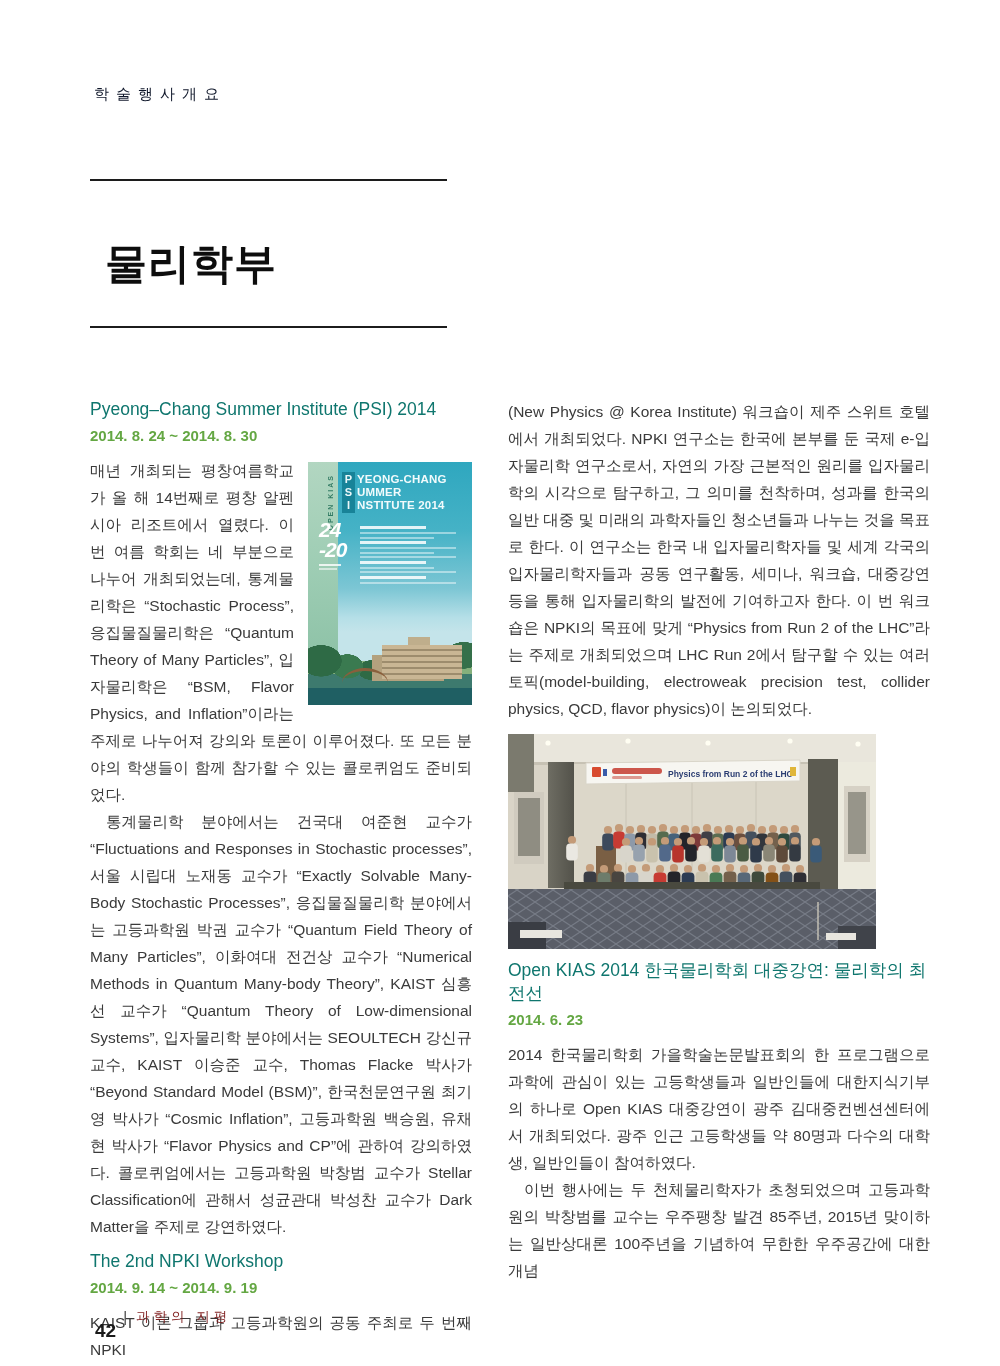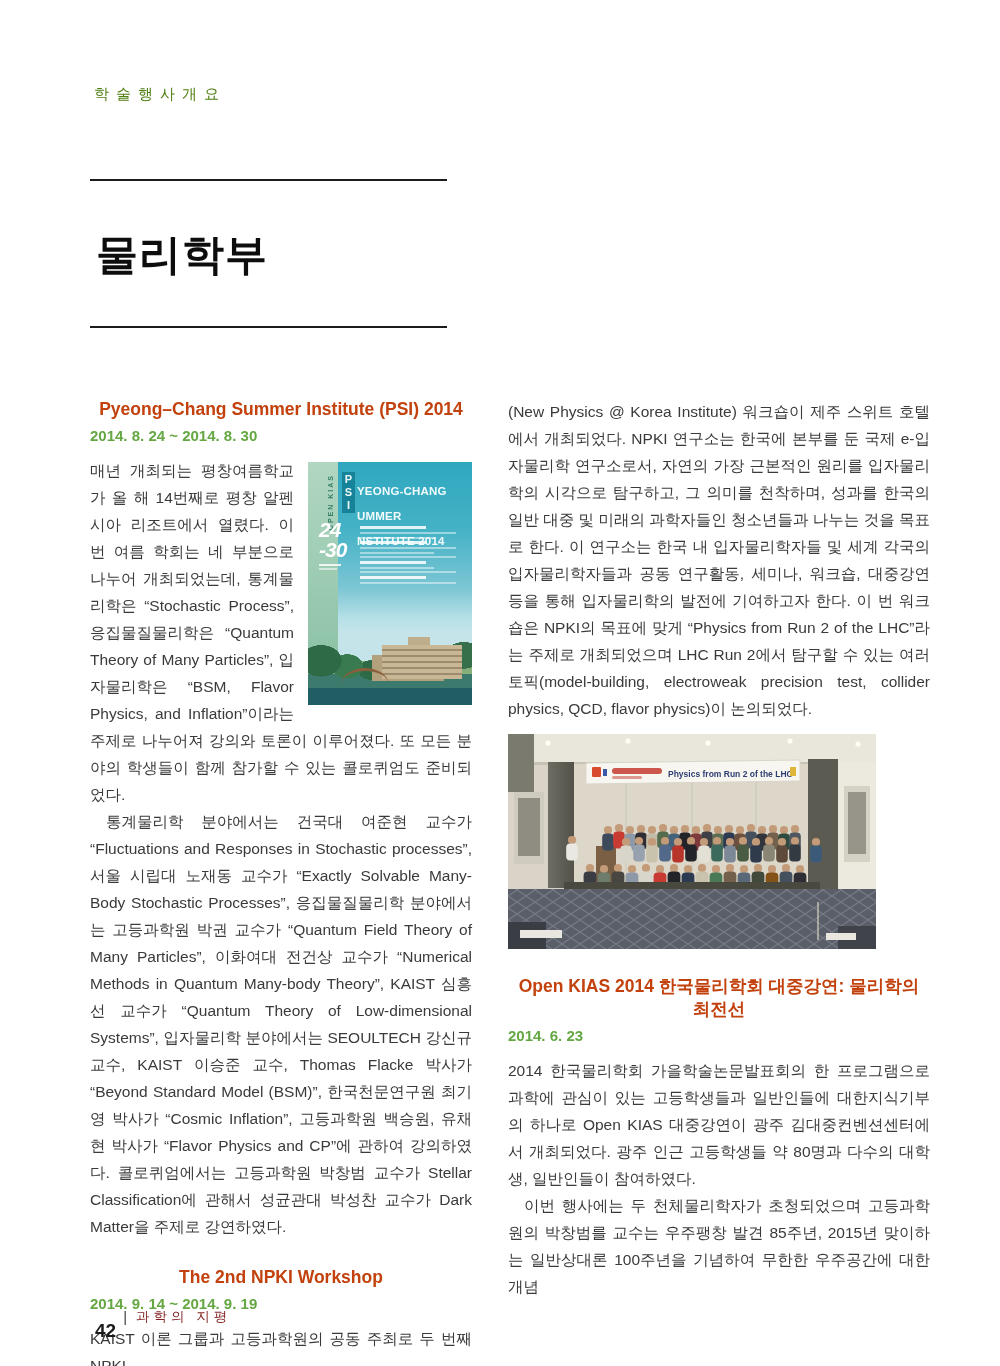--- a/index.html
+++ b/index.html
@@ -2,38 +2,38 @@
 <html><head>
 <meta charset="utf-8">
 <style>
   html,body { margin:0; padding:0; background:#ffffff; }
   .page {
     position:relative; width:1000px; height:1366px; background:#ffffff;
     font-family:"Liberation Sans","DejaVu Sans",sans-serif; overflow:hidden;
   }
   .eyebrow {
     position:absolute; left:94px; top:85px;
-    font-size:15px; letter-spacing:7px; color:#4d7c0f; font-weight:500;
+    font-size:15px; letter-spacing:7px; color:#0f172a; font-weight:500;
   }
   .rule { position:absolute; left:90px; width:357px; height:2px; background:#1c1c1c; }
   .rule-top { top:179px; }
   .rule-bottom { top:326px; }
   .page-title {
-    position:absolute; left:89px; top:220px; margin:7px;
+    position:absolute; left:89px; top:220px; margin:16px;
     font-size:42px; font-weight:bold; color:#0d0d0d; letter-spacing:1px;
   }
   .col { position:absolute; top:398px; color:#3a3a3a; }
   .col-left  { left:90px;  width:382px; }
   .col-right { left:508px; width:422px; }
 
   .sec-heading {
-    margin:0 0 6px 0; color:#c2410c; font-weight:700;
-    font-size:17.5px; line-height:23px;text-align:center;
-  }
-  .mt-sec { margin-top:26px; }
+    margin:0 0 6px 0; color:#0f766e; font-weight:400;
+    font-size:17.5px; line-height:23px;
+  }
+  .mt-sec { margin-top:10px; }
   .sec-date {
     margin:0 0 13px 0; color:#64a743; font-weight:bold; font-size:15px;
   }
   .body-p {
     margin:0; font-size:15.5px; line-height:27px; text-align:justify;
     word-break:normal; overflow-wrap:break-word;
   }
   .indent { text-indent:16px; }
   .fill-last { text-align-last:justify; }
 
@@ -60,21 +60,21 @@
     background:rgba(20,126,148,0.9); padding:1px 0;
   }
   .poster-initials span {
     display:block; color:#eaf7f9; font-size:11px; font-weight:bold;
     text-align:center; line-height:13px;
   }
   .poster-title {
     position:absolute; left:49px; top:11px; color:#f2fbfc; font-weight:bold;
     font-size:11.5px; line-height:13px; letter-spacing:0.2px; white-space:nowrap;
   }
-  .poster-title span { display:block;margin-top:12px; }
+  .poster-title span { display:block; }
   .poster-agenda { position:absolute; left:52px; top:64px; }
   .ag { margin-bottom:9px; }
   .ag i { display:block; }
   .ag .h { width:66px; height:3px; background:rgba(255,255,255,0.85); margin-bottom:3px; }
   .ag .l { width:96px; height:2px; background:rgba(255,255,255,0.45); margin-bottom:2.5px; }
   .ag .s { width:74px; height:2px; background:rgba(255,255,255,0.45); margin-bottom:2.5px; }
   .poster-photo { position:absolute; left:0; bottom:0; width:100%; height:92px; }
   .poster-photo .scene {
     position:absolute; inset:0;
     background:
@@ -122,21 +122,21 @@
 
     <h2 class="sec-heading">Pyeong–Chang Summer Institute (PSI) 2014</h2>
     <div class="sec-date">2014. 8. 24 ~ 2014. 8. 30</div>
 
     <p class="body-p">
       <span class="poster">
         <span class="poster-strip"></span>
         <span class="poster-org">OPEN KIAS</span>
         <span class="poster-num">
           <span>24</span>
-          <span>-30</span>
+          <span>-20</span>
           <span class="poster-num-bar"></span>
           <span class="poster-num-bar2"></span>
         </span>
         <span class="poster-initials">
           <span>P</span>
           <span>S</span>
           <span>I</span>
         </span>
         <span class="poster-title">
           <span>YEONG-CHANG</span>

